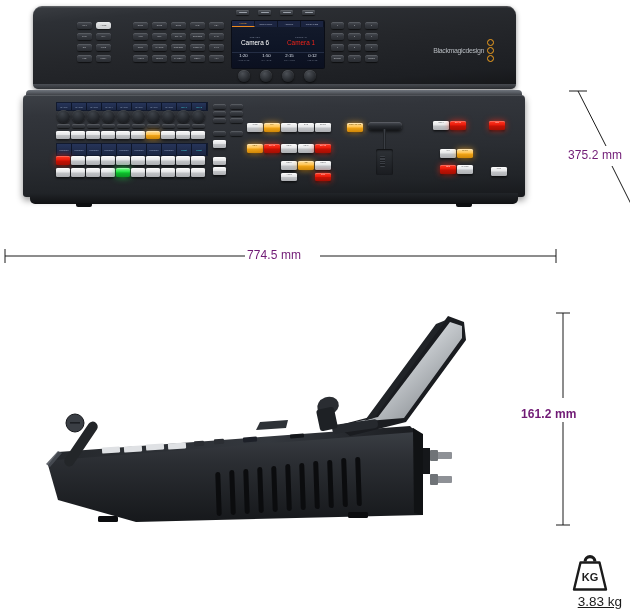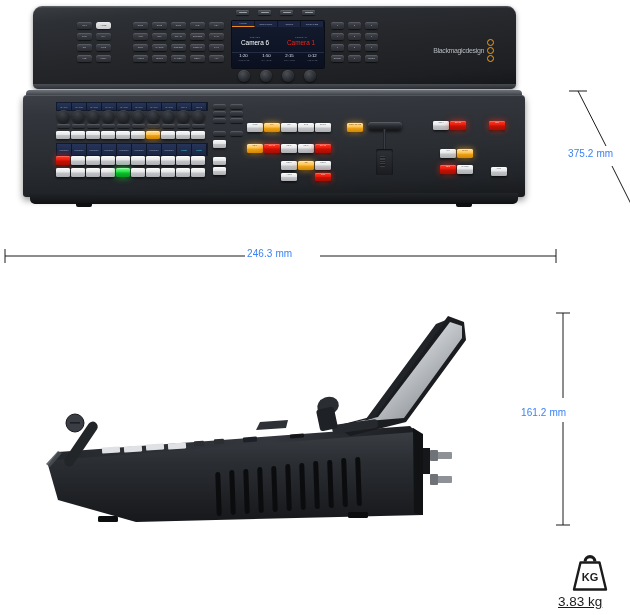--- a/index.html
+++ b/index.html
@@ -2,21 +2,21 @@
 <html><head>
 <meta charset="utf-8">
 <style>
   html,body{margin:0;padding:0;background:#ffffff;}
   body{width:630px;height:615px;position:relative;overflow:hidden;
        font-family:"Liberation Sans",sans-serif;color:#1a1a1a;}
 
   .stage{position:absolute;inset:0;}
 
   
-  .dim-label{position:absolute;font-size:10px;color:#3b82f6;white-space:nowrap;
+  .dim-label{position:absolute;font-size:12px;color:#701a75;white-space:nowrap;
              letter-spacing:.1px;text-align:center;}
 
   
   #front-view{position:absolute;left:18px;top:6px;width:520px;height:215px;}
 
   
   .top-module{position:absolute;left:15px;top:0;width:483px;height:83px;
      border-radius:9px 9px 5px 5px;
      background:linear-gradient(175deg,#3a3d42 0%,#2d3035 14%,#25272b 46%,#1d1f23 82%,#141517 100%);
      box-shadow:inset 0 1px 0 rgba(255,255,255,.13), 0 2px 5px rgba(0,0,0,.45);
@@ -126,21 +126,21 @@
       box-shadow:0 2px 3px rgba(0,0,0,.6),inset 0 .5px 0 rgba(255,255,255,.2);}
   .tbar-stem{position:absolute;width:3px;height:22px;
       background:linear-gradient(90deg,#15171a,#3a3e44,#15171a);}
   .tbar-grip{position:absolute;width:5px;height:11px;border-radius:1px;
       background:repeating-linear-gradient(180deg,#3b3f45 0 1.2px,#1b1d21 1.2px 2.4px);}
 
   
   #side-view{position:absolute;left:18px;top:300px;width:520px;height:245px;}
 
   
-  #weight{position:absolute;right:8px;bottom:6px;width:64px;text-align:left;text-decoration:underline;}
+  #weight{position:absolute;right:8px;bottom:6px;width:64px;text-align:right;text-decoration:underline;}
   .kg-label{font-size:13.5px;color:#1b1b1b;margin-top:1px;}
 </style>
 </head>
 <body>
 
 <div class="stage">
 
   <div id="front-view">
 
     <div class="top-module">
@@ -686,21 +686,21 @@
     <div class="dim-label" style="left:568px;top:148px;">375.2 mm</div>
   </div>
 
   <div>
     <svg width="560" height="20" style="position:absolute;left:2px;top:247px;">
       <line x1="3" y1="2" x2="3" y2="16" stroke="#1b1b1b" stroke-width="1"></line>
       <line x1="554" y1="2" x2="554" y2="16" stroke="#1b1b1b" stroke-width="1"></line>
       <line x1="3" y1="9" x2="243" y2="9" stroke="#1b1b1b" stroke-width="1"></line>
       <line x1="318" y1="9" x2="554" y2="9" stroke="#1b1b1b" stroke-width="1"></line>
     </svg>
-    <div class="dim-label" style="left:247px;top:248px;">246.3 mm</div>
+    <div class="dim-label" style="left:247px;top:248px;">774.5 mm</div>
   </div>
 
   <div id="side-view">
     <svg width="520" height="245" viewBox="0 0 520 245">
       <defs>
         <linearGradient id="bodyGrad" x1="0" y1="0" x2="0" y2="1">
           <stop offset="0%" stop-color="#3c4046"></stop>
           <stop offset="35%" stop-color="#2b2e33"></stop>
           <stop offset="100%" stop-color="#16181b"></stop>
         </linearGradient>
@@ -781,21 +781,21 @@
     </svg>
   </div>
 
   <div>
     <svg width="30" height="230" style="position:absolute;left:548px;top:310px;">
       <line x1="8" y1="3" x2="22" y2="3" stroke="#1b1b1b" stroke-width="1"></line>
       <line x1="8" y1="215" x2="22" y2="215" stroke="#1b1b1b" stroke-width="1"></line>
       <line x1="15" y1="3" x2="15" y2="88" stroke="#1b1b1b" stroke-width="1"></line>
       <line x1="15" y1="112" x2="15" y2="215" stroke="#1b1b1b" stroke-width="1"></line>
     </svg>
-    <div class="dim-label" style="left:521px;top:407px;">161.2 mm</div>
+    <div class="dim-label" style="left:521px;top:407px;font-weight:bold;">161.2 mm</div>
   </div>
 
   <div id="weight">
     <svg width="46" height="42" viewBox="0 0 46 42" style="display:block;margin:0 auto;">
       <path d="M23,4 a6.5,6.5 0 0 1 6.5,6.5 h-3.2 a3.3,3.3 0 0 0 -6.6,0 h-3.2 A6.5,6.5 0 0 1 23,4 Z" fill="#1b1b1b"></path>
       <path d="M13.5,11.5 h19 l6.5,27 h-32 Z" fill="none" stroke="#1b1b1b" stroke-width="2.4" stroke-linejoin="round"></path>
       <text x="23" y="30" text-anchor="middle" font-family="Liberation Sans, sans-serif" font-size="11" font-weight="bold" fill="#1b1b1b">KG</text>
     </svg>
     <div class="kg-label">3.83 kg</div>
   </div>

